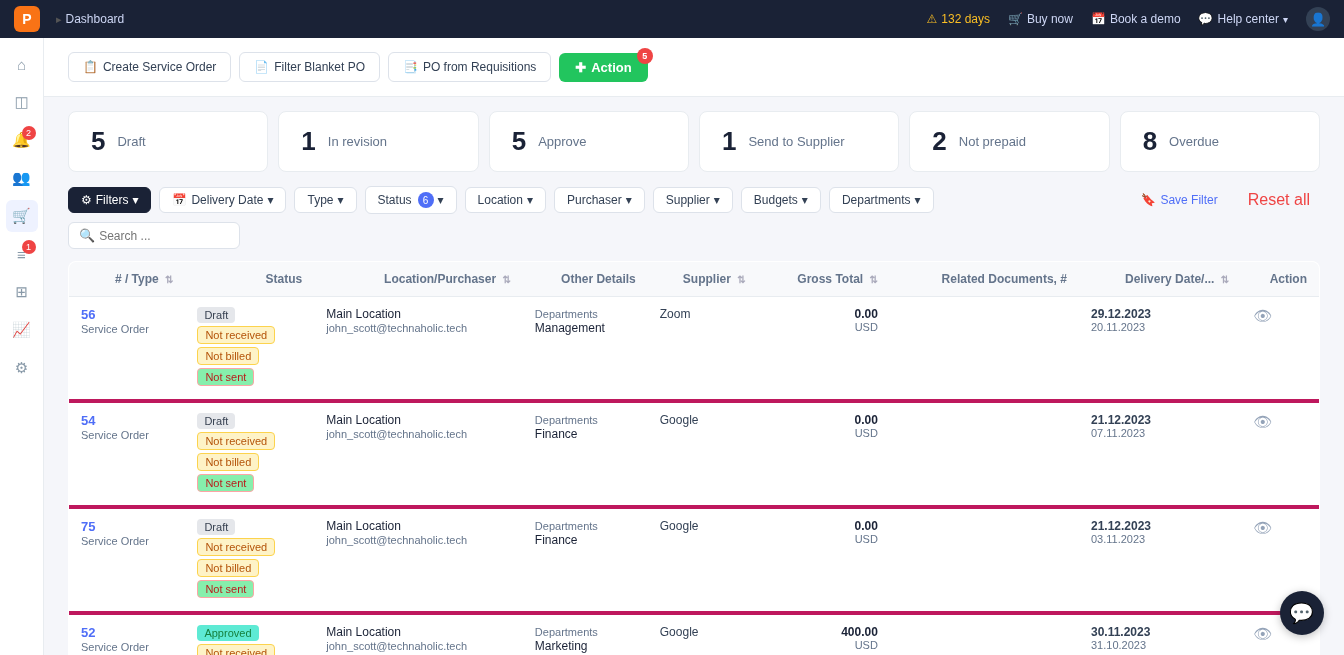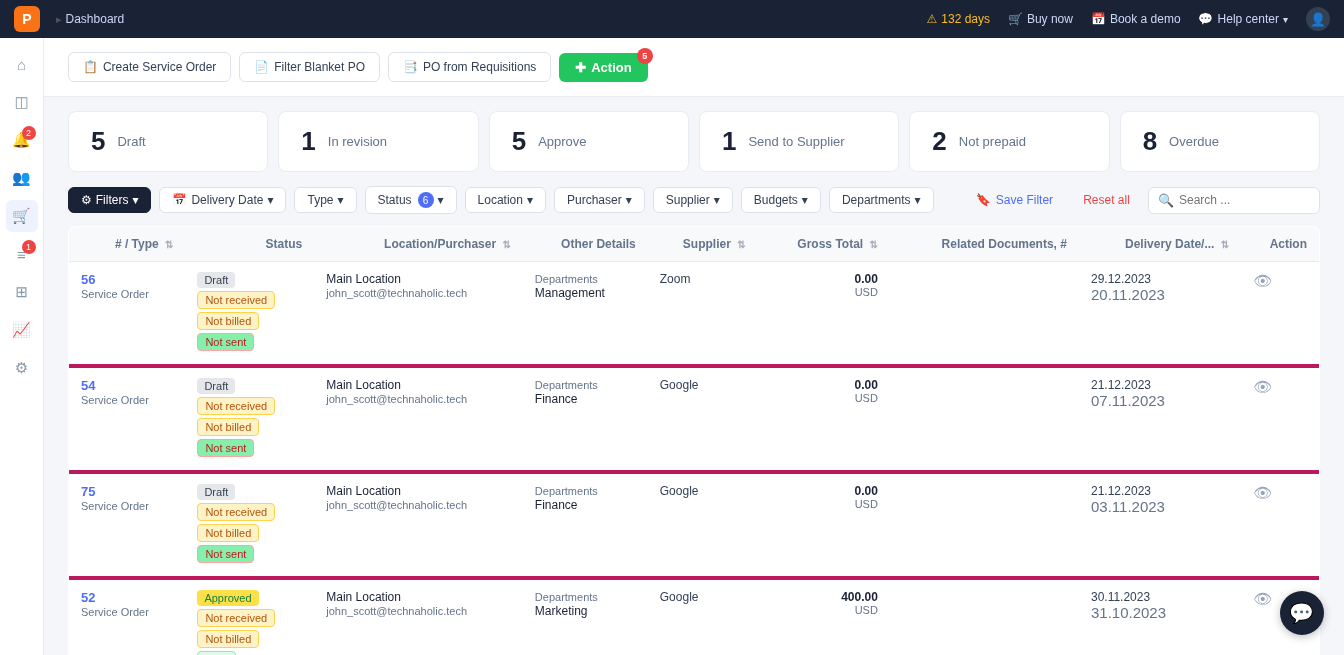--- a/index.html
+++ b/index.html
@@ -41,54 +41,54 @@
     .status-num { font-size: 26px; font-weight: 700; color: #1a2236; }
     .status-label { font-size: 13px; color: #64748b; }
 
     
     .filter-bar { display: flex; align-items: center; gap: 8px; padding: 0 24px 12px 24px; flex-wrap: wrap; }
     .filter-btn { display: flex; align-items: center; gap: 4px; padding: 5px 12px; border: 1px solid #dde2ea; border-radius: 6px; background: #fff; cursor: pointer; font-size: 12px; color: #334155; }
     .filter-btn.filters-main { background: #1a2236; color: #fff; border-color: #1a2236; }
     .filter-badge { background: #4f6ef7; color: #fff; border-radius: 10px; font-size: 10px; padding: 0 5px; min-width: 16px; height: 16px; display: flex; align-items: center; justify-content: center; margin-left: 2px; }
     .filter-sep { flex: 1; }
     .save-filter-btn { display: flex; align-items: center; gap: 4px; padding: 5px 12px; border: none; background: transparent; cursor: pointer; font-size: 12px; color: #4f6ef7; }
-    .reset-btn { padding: 5px 10px; border: none; background: transparent; cursor: pointer; font-size: 12px; color: #ef4444; font-weight: 500; }
+    .reset-btn { padding: 5px 10px; border: none; background: transparent; cursor: pointer; font-size: 16px; color: #ef4444; font-weight: 500; }
     .search-wrap { display: flex; align-items: center; gap: 4px; border: 1px solid #dde2ea; border-radius: 6px; background: #fff; padding: 5px 10px; }
     .search-input { border: none; outline: none; font-size: 12px; color: #334155; width: 130px; background: transparent; }
 
     
     .table-wrap { padding: 0 24px 24px 24px; }
     .po-table { width: 100%; border-collapse: collapse; background: #fff; border-radius: 8px; overflow: hidden; border: 1px solid #e8ecf0; }
     .po-table th { background: #f8f9fb; padding: 10px 12px; text-align: right; font-size: 12px; font-weight: 600; color: #64748b; border-bottom: 1px solid #e8ecf0; white-space: nowrap; cursor: pointer; }
     .po-table th .sort-icon { color: #aab; font-size: 10px; margin-left: 3px; }
     .po-table td { padding: 10px 12px; border-bottom: 4px solid #be185d; vertical-align: top; font-size: 12px; color: #334155; }
     .po-table tr:last-child td { border-bottom: none; }
 
     .po-num { font-weight: 700; color: #4f6ef7; font-size: 13px; cursor: pointer; }
     .po-type { color: #64748b; font-size: 11px; }
 
     .badge { display: inline-block; border-radius: 4px; padding: 2px 7px; font-size: 11px; font-weight: 500; margin-bottom: 3px; }
     .badge-draft { background: #e5e7eb; color: #374151; }
-    .badge-approved { background: #fde047; color: #15803d; text-align: right; }
+    .badge-approved { background: #5eead4; color: #15803d; text-align: right; }
     .badge-not-received { background: #fef3c7; color: #b45309; border: 1px solid #fcd34d; }
     .badge-not-billed { background: #fef3c7; color: #b45309; border: 1px solid #fcd34d; }
     .badge-not-sent { background: #86efac; color: #b91c1c; border: 1px solid #fca5a5; }
     .badge-sent { background: #dcfce7; color: #15803d; border: 1px solid #86efac; }
 
     .location-name { font-weight: 500; color: #1a2236; }
     .location-email { color: #64748b; font-size: 11px; }
 
     .dept-label { color: #64748b; font-size: 11px; }
     .dept-name { font-weight: 500; color: #1a2236; }
 
     .gross-amount { font-weight: 600; color: #1a2236; text-align: right; }
     .gross-currency { color: #64748b; font-size: 11px; text-align: right; }
 
-    .date-primary { font-weight: 400; }
-    .date-secondary { color: #64748b; font-size: 15px; }
+    .date-primary { font-weight: 700; }
+    .date-secondary { color: #64748b; font-size: 11px; }
 
     .action-eye { color: #94a3b8; cursor: pointer; font-size: 15px; }
 
     
     .chat-btn { position: fixed; bottom: 20px; right: 20px; width: 44px; height: 44px; background: #1a2236; border-radius: 50%; display: flex; align-items: center; justify-content: center; cursor: pointer; box-shadow: 0 2px 8px rgba(0,0,0,0.25); }
   </style>
 </head>
 <body>
 
 <div class="topnav">

